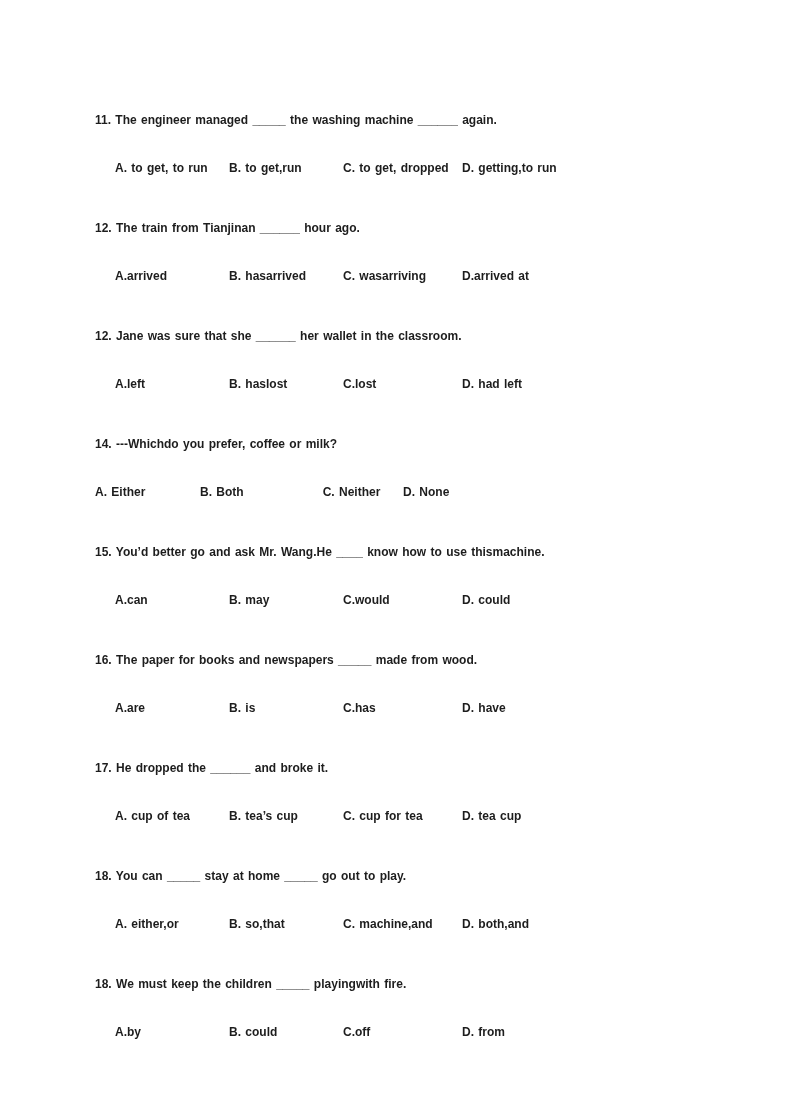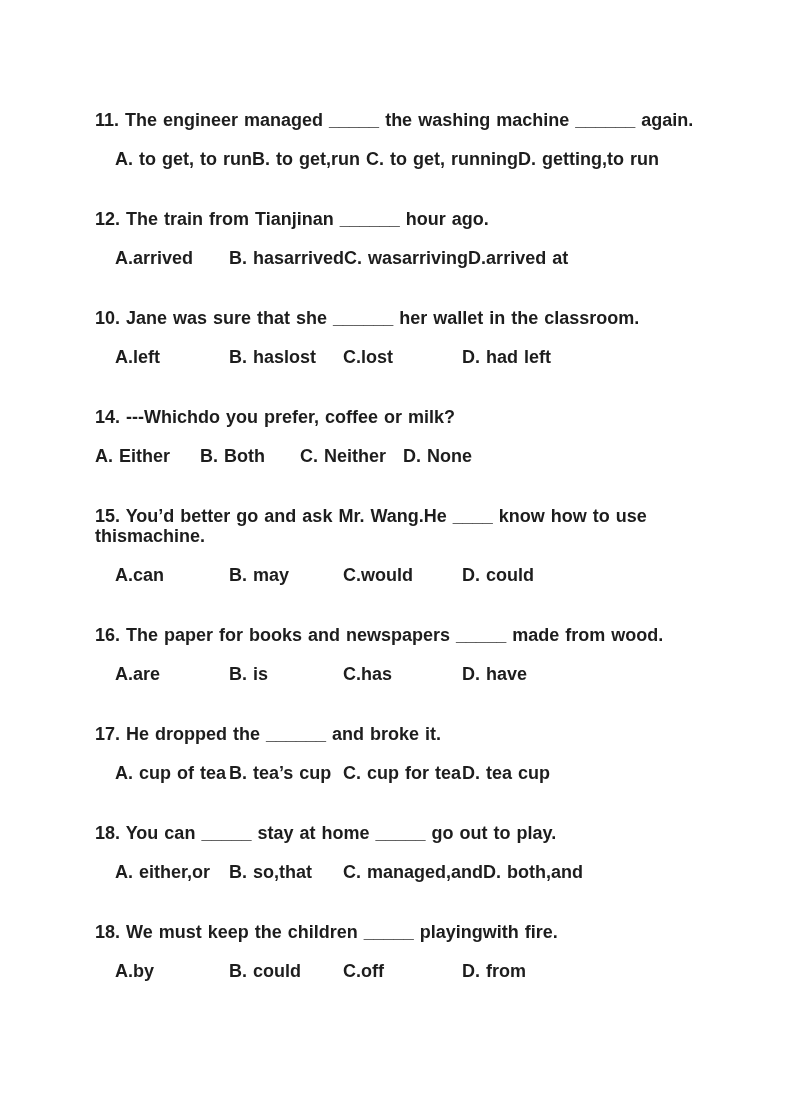--- a/index.html
+++ b/index.html
@@ -10,77 +10,77 @@
     background: #ffffff;
     overflow: hidden;
   }
   .page {
     box-sizing: border-box;
     width: 790px;
     height: 1119px;
     padding: 110px 40px 0 95px;
     font-family: "Liberation Sans", sans-serif;
     font-weight: bold;
-    font-size: 18px;
+    font-size: 12px;
     color: #1d1d1d;
     word-spacing: 1px;
   }
   .question {
     margin-bottom: 40px;
   }
   .stem {
     line-height: 20px;
     white-space: pre-wrap;
   }
   .stem.cont {
     padding-left: 18px;
   }
   .options {
     display: flex;
-    margin-top: 19px;
+    margin-top: 28px;
     padding-left: 20px;
     line-height: 20px;
     white-space: nowrap;
   }
   .options .opt { display: inline-block; }
   .options .opt:nth-child(1) { min-width: 114px; }
   .options .opt:nth-child(2) { min-width: 114px; }
   .options .opt:nth-child(3) { min-width: 119px; }
   .options.flush { padding-left: 0; }
   .options.flush .opt:nth-child(1) { min-width: 105px; }
   .options.flush .opt:nth-child(2) { min-width: 100px; }
-  .options.flush .opt:nth-child(3) { min-width: 103px; }
+  .options.flush .opt:nth-child(3) { min-width: 103px; text-align: center; }
 </style>
 </head>
 <body>
 
 <div class="page">
 
   <div class="question">
     <div class="stem">11. The engineer managed _____ the washing machine ______ again.</div>
     <div class="options">
       <span class="opt">A. to get, to run</span>
       <span class="opt">B. to get,run</span>
-      <span class="opt">C. to get, running</span>
+      <span class="opt">C. to get, dropped</span>
       <span class="opt">D. getting,to run</span>
     </div>
   </div>
 
   <div class="question">
     <div class="stem">12. The train from Tianjinan ______ hour ago.</div>
     <div class="options">
       <span class="opt">A.arrived</span>
       <span class="opt">B. hasarrived</span>
       <span class="opt">C. wasarriving</span>
       <span class="opt">D.arrived at</span>
     </div>
   </div>
 
   <div class="question">
-    <div class="stem">10. Jane was sure that she ______ her wallet in the classroom.</div>
+    <div class="stem">12. Jane was sure that she ______ her wallet in the classroom.</div>
     <div class="options">
       <span class="opt">A.left</span>
       <span class="opt">B. haslost</span>
       <span class="opt">C.lost</span>
       <span class="opt">D. had left</span>
     </div>
   </div>
 
   <div class="question">
     <div class="stem">14. ---Whichdo you prefer, coffee or milk?</div>
@@ -120,21 +120,21 @@
       <span class="opt">C. cup for tea</span>
       <span class="opt">D. tea cup</span>
     </div>
   </div>
 
   <div class="question">
     <div class="stem">18. You can _____ stay at home _____ go out to play.</div>
     <div class="options">
       <span class="opt">A. either,or</span>
       <span class="opt">B. so,that</span>
-      <span class="opt">C. managed,and</span>
+      <span class="opt">C. machine,and</span>
       <span class="opt">D. both,and</span>
     </div>
   </div>
 
   <div class="question">
     <div class="stem">18. We must keep the children _____ playingwith fire.</div>
     <div class="options">
       <span class="opt">A.by</span>
       <span class="opt">B. could</span>
       <span class="opt">C.off</span>

